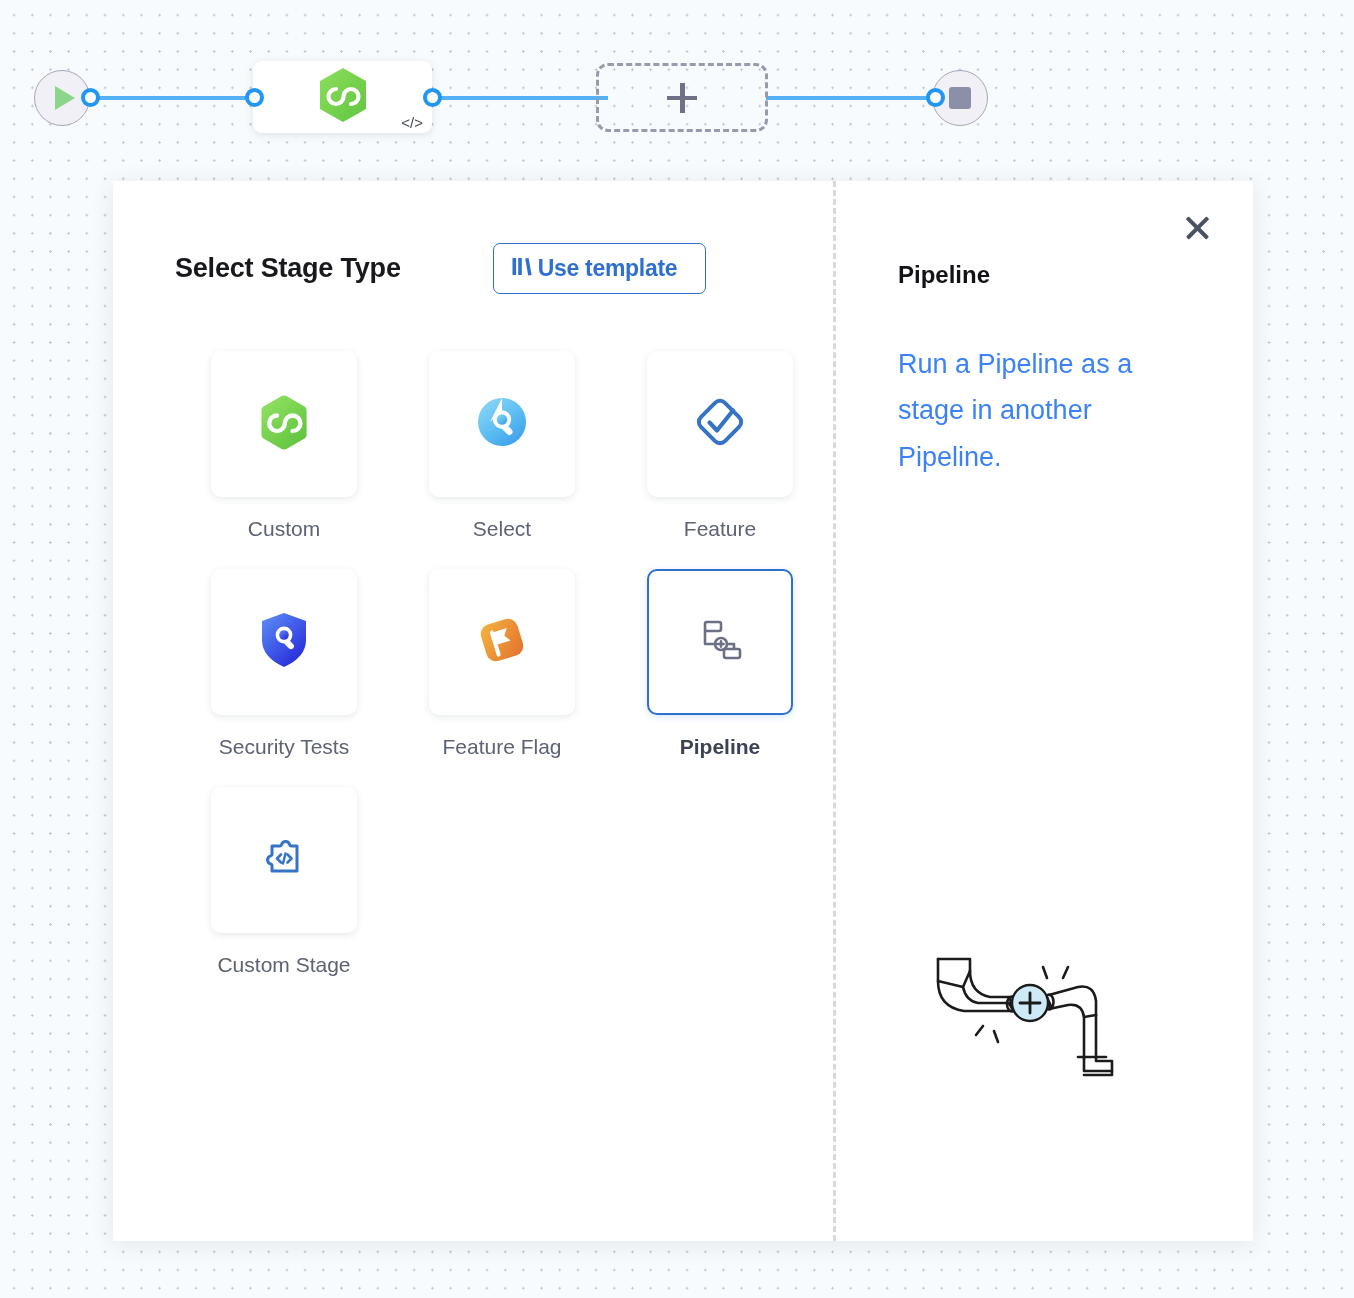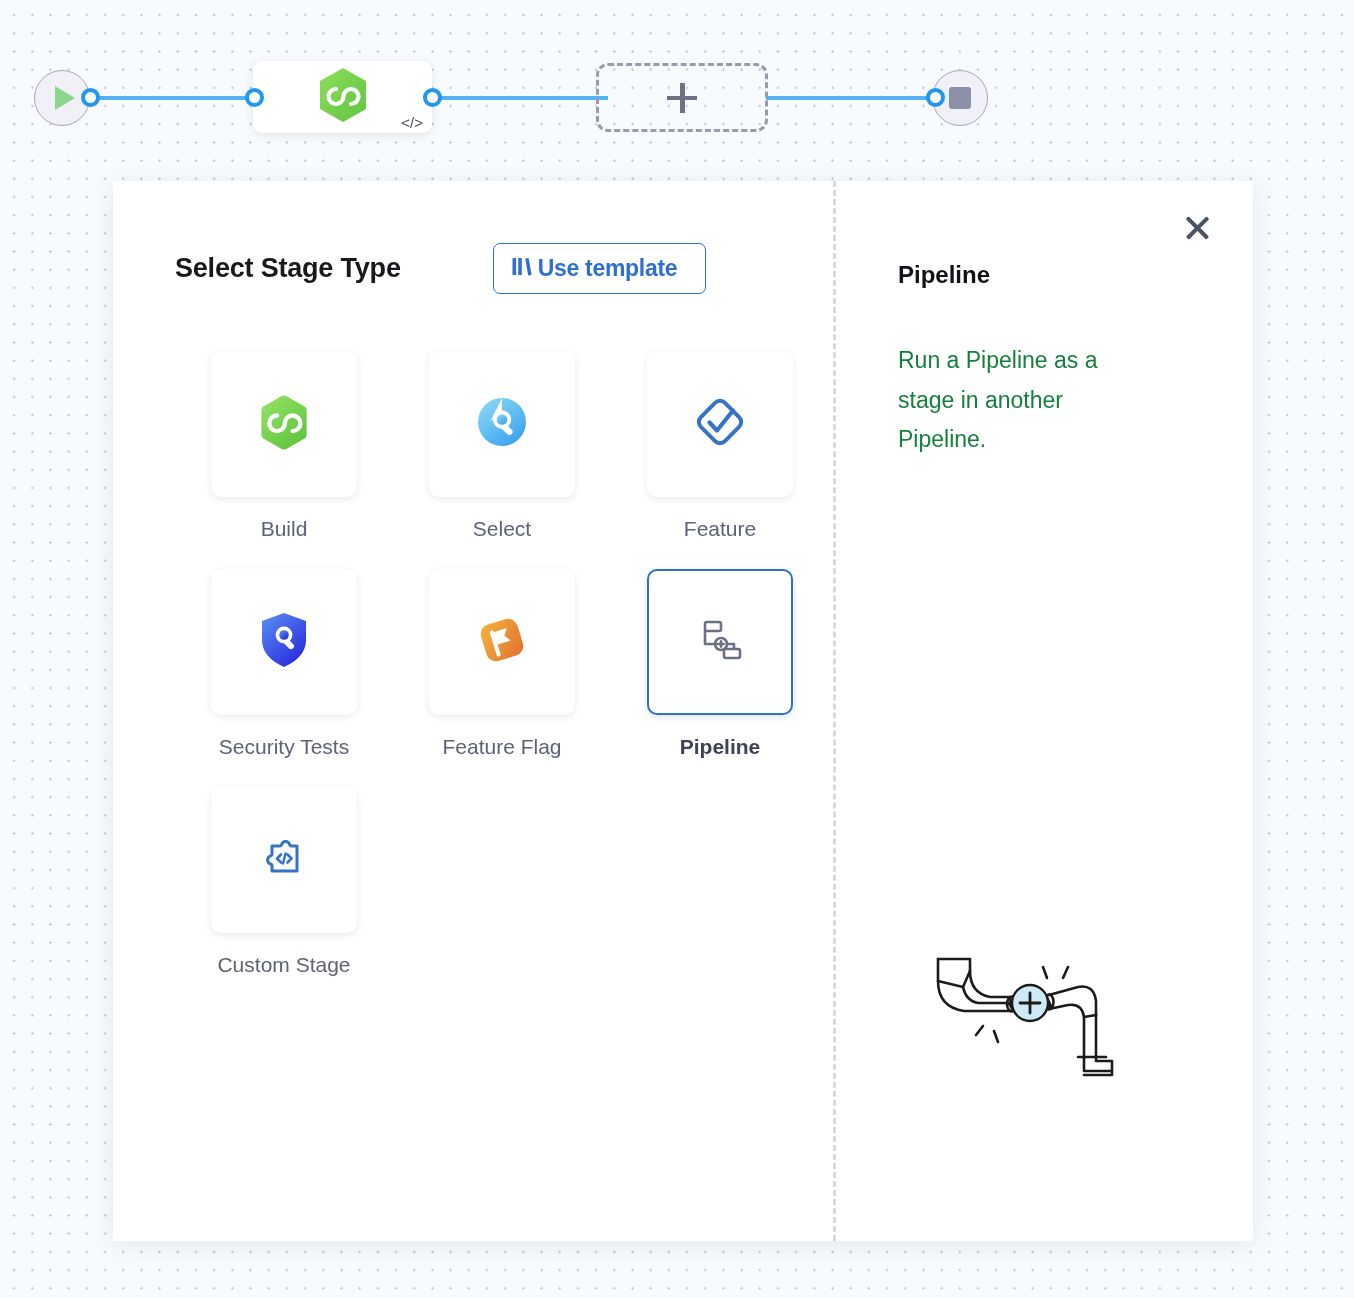--- a/index.html
+++ b/index.html
@@ -245,23 +245,23 @@
 
   #detail-title {
     margin-top: 18px;
     font-size: 24px;
     font-weight: bold;
     color: #111317;
   }
 
   #detail-description {
     margin-top: 52px;
-    font-size: 23px;
+    font-size: 27px;
     line-height: 1.72;
-    color: #15803d;
+    color: #3b82f6;
     max-width: 252px;
   }
 
   #detail-illustration {
     position: absolute;
     left: 80px;
     bottom: 140px;
   }
 </style>
 </head>
@@ -338,21 +338,21 @@
                 </linearGradient>
               </defs>
               <path d="M26 1.5 Q27.8 1.5 29.2 2.4 L46.6 12.6 Q48.6 13.8 48.6 16.1 L48.6 40.9
                        Q48.6 43.2 46.6 44.4 L29.2 54.6 Q27.8 55.5 26 55.5 Q24.2 55.5 22.8 54.6
                        L5.4 44.4 Q3.4 43.2 3.4 40.9 L3.4 16.1 Q3.4 13.8 5.4 12.6 L22.8 2.4
                        Q24.2 1.5 26 1.5 Z" fill="url(#gDeploy)"></path>
               <path d="M19 21.5 a7.8 7.8 0 1 0 7.8 7.8 a7.8 7.8 0 1 1 7.8 7.8" fill="none" stroke="#ffffff" stroke-width="4.4" stroke-linecap="round"></path>
             </svg>
           </span>
         </div>
-        <div class="stage-card-label">Build</div>
+        <div class="stage-card-label">Custom</div>
       </div>
 
       <div class="stage-card-wrap">
         <div class="stage-card">
           <span>
             <svg width="52" height="52" viewBox="0 0 52 52">
               <defs>
                 <linearGradient id="gBuild" x1="0.1" y1="0" x2="0.85" y2="1">
                   <stop offset="0%" stop-color="#8fd8f5"></stop>
                   <stop offset="55%" stop-color="#5bbcf2"></stop>

